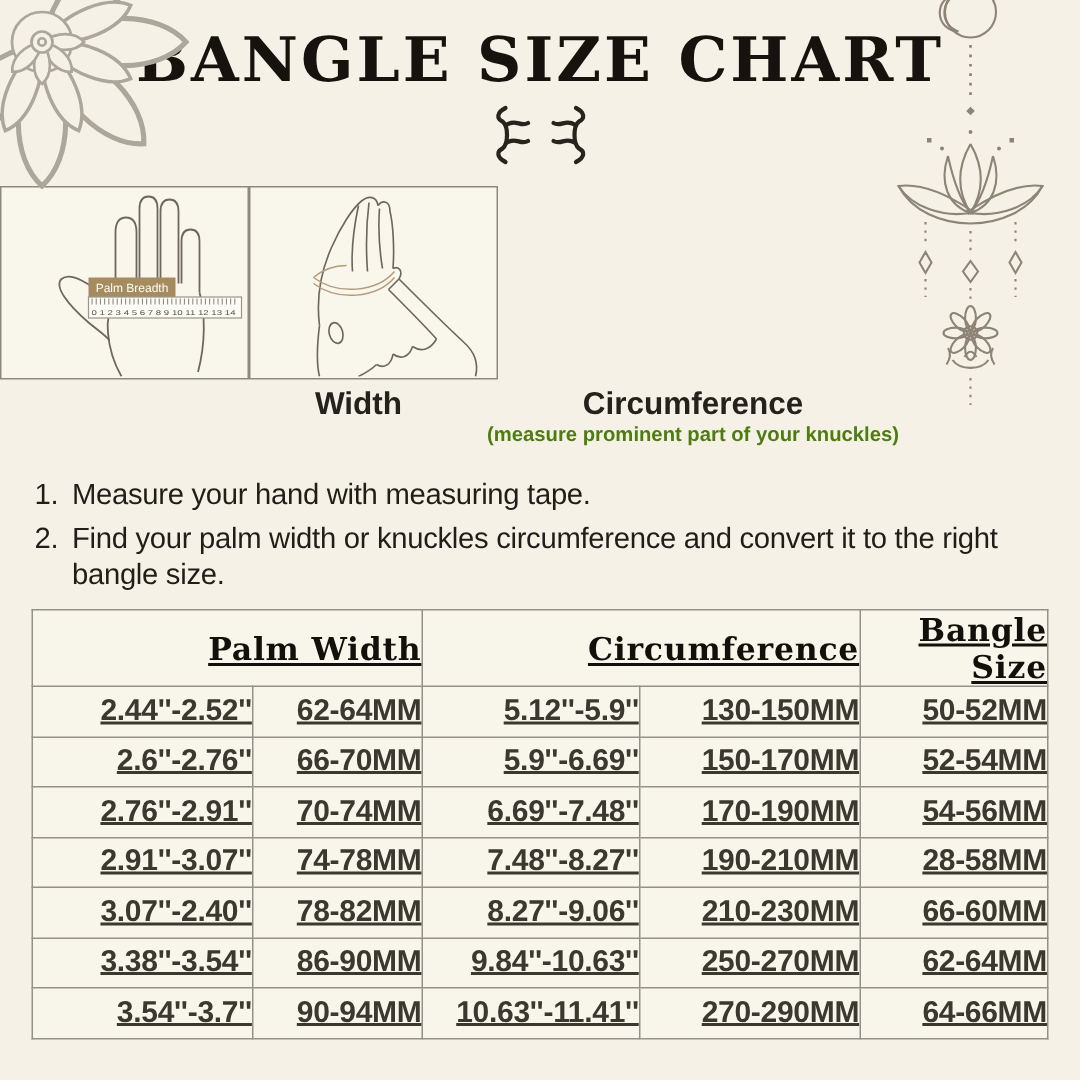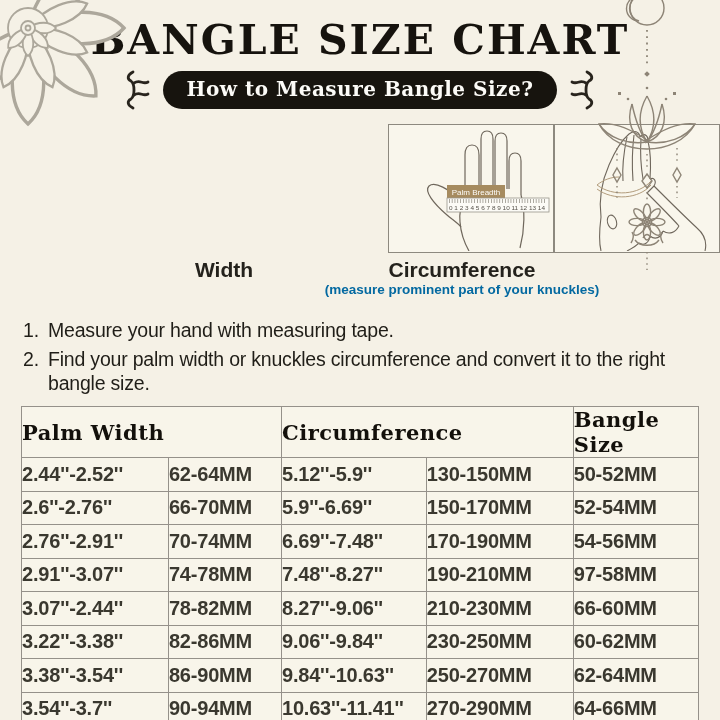--- a/index.html
+++ b/index.html
@@ -16,36 +16,36 @@
     text-align:center;padding-top:16px;
     font-family:"DejaVu Serif",serif;font-weight:700;
     font-size:41px;letter-spacing:2px;color:#16130e;white-space:nowrap;
   }
   .banner-row{display:flex;justify-content:center;align-items:center;gap:13px;margin-top:5px;height:42px;}
   .banner-pill{
     background:#17140e;color:#fcfbf7;border-radius:20px;
     padding:6px 24px 8px;font-family:"DejaVu Serif",serif;
     font-size:20px;font-weight:700;letter-spacing:.5px;white-space:nowrap;
   }
-  .illus-row{display:flex;justify-content:flex-end;margin-top:13px;}
+  .illus-row{display:flex;justify-content:flex-start;margin-top:13px;}
   .illus-box{width:166px;height:129px;background:#f9f6ec;border:1.5px solid #8d897f;box-sizing:border-box;}
   .labels-row{position:relative;height:52px;margin-top:5px;}
-  .label-width{position:absolute;left:224px;transform:translateX(-50%);
+  .label-width{position:absolute;left:239px;transform:translateX(-50%);
     font-size:21px;font-weight:700;color:#24221c;}
   .label-circ{position:absolute;left:462px;transform:translateX(-50%);text-align:center;}
   .label-circ .main{font-size:21px;font-weight:700;color:#24221c;}
-  .label-circ .note{font-size:13.5px;font-weight:700;color:#0369a1;margin-top:0;white-space:nowrap;}
+  .label-circ .note{font-size:13.5px;font-weight:700;color:#4d7c0f;margin-top:0;white-space:nowrap;}
   .instructions{width:678px;margin:8px auto 0;}
   .instr-item{position:relative;padding-left:27px;max-width:645px;
     font-size:19.5px;line-height:24px;letter-spacing:-.2px;color:#201e18;margin-bottom:5px;}
   .instr-item .num{position:absolute;left:2px;}
   table.size-table{
     width:678px;margin:11px auto 0;border-collapse:collapse;background:#f8f5ea;
   }
-  .size-table th,.size-table td{border:1px solid #95918a;text-align:left;padding:0;}
+  .size-table th,.size-table td{border:1px solid #95918a;text-align:right;padding:0;text-decoration:underline;}
   .size-table th{
     font-family:"DejaVu Serif",serif;font-size:21px;font-weight:600;
     height:43px;color:#13100b;letter-spacing:.5px;
   }
   .size-table td{
     font-size:20px;font-weight:700;height:32.5px;color:#3a382f;letter-spacing:-.2px;
   }
 </style>
 </head>
 <body>
@@ -147,21 +147,20 @@
 <div class="page-title">BANGLE SIZE CHART</div>
 
 <div class="banner-row">
   <svg width="26" height="42" viewBox="0 0 26 42" style="transform:scaleX(-1)">
     <g stroke="#28241d" fill="none" stroke-width="2.8" stroke-linecap="round">
       <path d="M17,3 C23,6 23,10 19,12 C15,15 15,27 19,30 C23,32 23,36 17,39"></path>
       <path d="M16,14 C10,10 7,16 2,13"></path>
       <path d="M16,26 C10,22 7,28 2,25"></path>
     </g>
   </svg>
-  <div class="banner-pill">How to Measure Bangle Size?</div>
   <svg width="26" height="42" viewBox="0 0 26 42">
     <g stroke="#28241d" fill="none" stroke-width="2.8" stroke-linecap="round">
       <path d="M17,3 C23,6 23,10 19,12 C15,15 15,27 19,30 C23,32 23,36 17,39"></path>
       <path d="M16,14 C10,10 7,16 2,13"></path>
       <path d="M16,26 C10,22 7,28 2,25"></path>
     </g>
   </svg>
 </div>
 
 <div class="illus-row">
@@ -265,35 +264,28 @@
         <td>70-74MM</td>
         <td>6.69''-7.48''</td>
         <td>170-190MM</td>
         <td>54-56MM</td>
       </tr>
       <tr>
         <td>2.91''-3.07''</td>
         <td>74-78MM</td>
         <td>7.48''-8.27''</td>
         <td>190-210MM</td>
-        <td>97-58MM</td>
-      </tr>
-      <tr>
-        <td>3.07''-2.44''</td>
+        <td>28-58MM</td>
+      </tr>
+      <tr>
+        <td>3.07''-2.40''</td>
         <td>78-82MM</td>
         <td>8.27''-9.06''</td>
         <td>210-230MM</td>
         <td>66-60MM</td>
-      </tr>
-      <tr>
-        <td>3.22''-3.38''</td>
-        <td>82-86MM</td>
-        <td>9.06''-9.84''</td>
-        <td>230-250MM</td>
-        <td>60-62MM</td>
       </tr>
       <tr>
         <td>3.38''-3.54''</td>
         <td>86-90MM</td>
         <td>9.84''-10.63''</td>
         <td>250-270MM</td>
         <td>62-64MM</td>
       </tr>
       <tr>
         <td>3.54''-3.7''</td>

